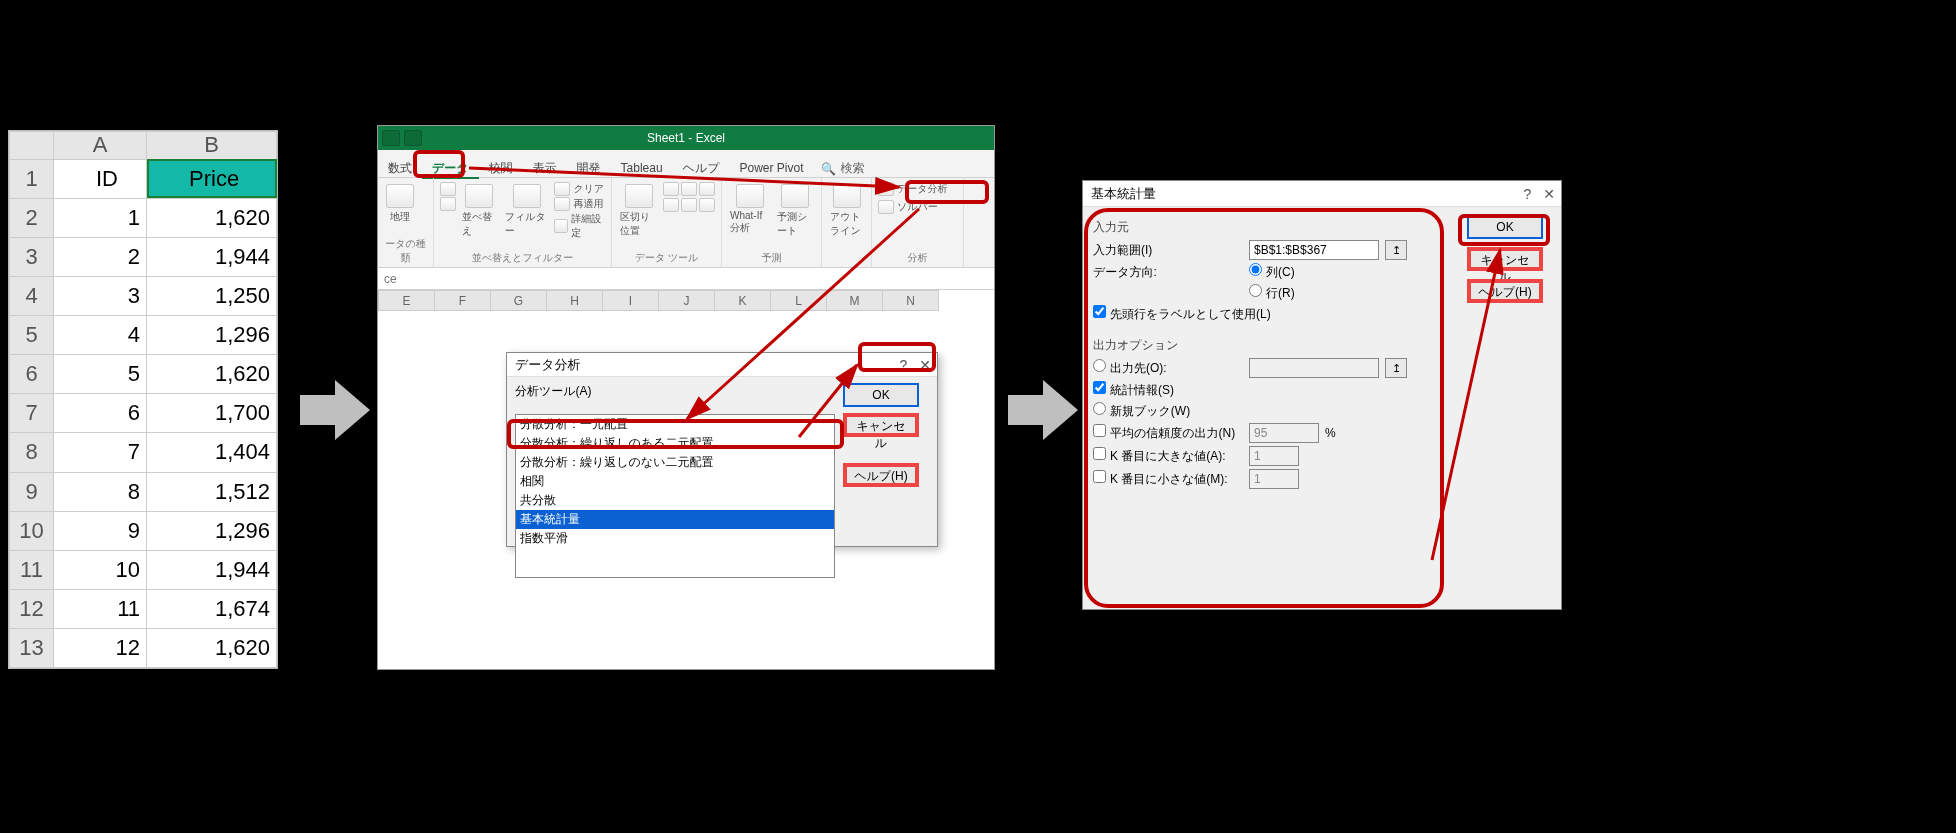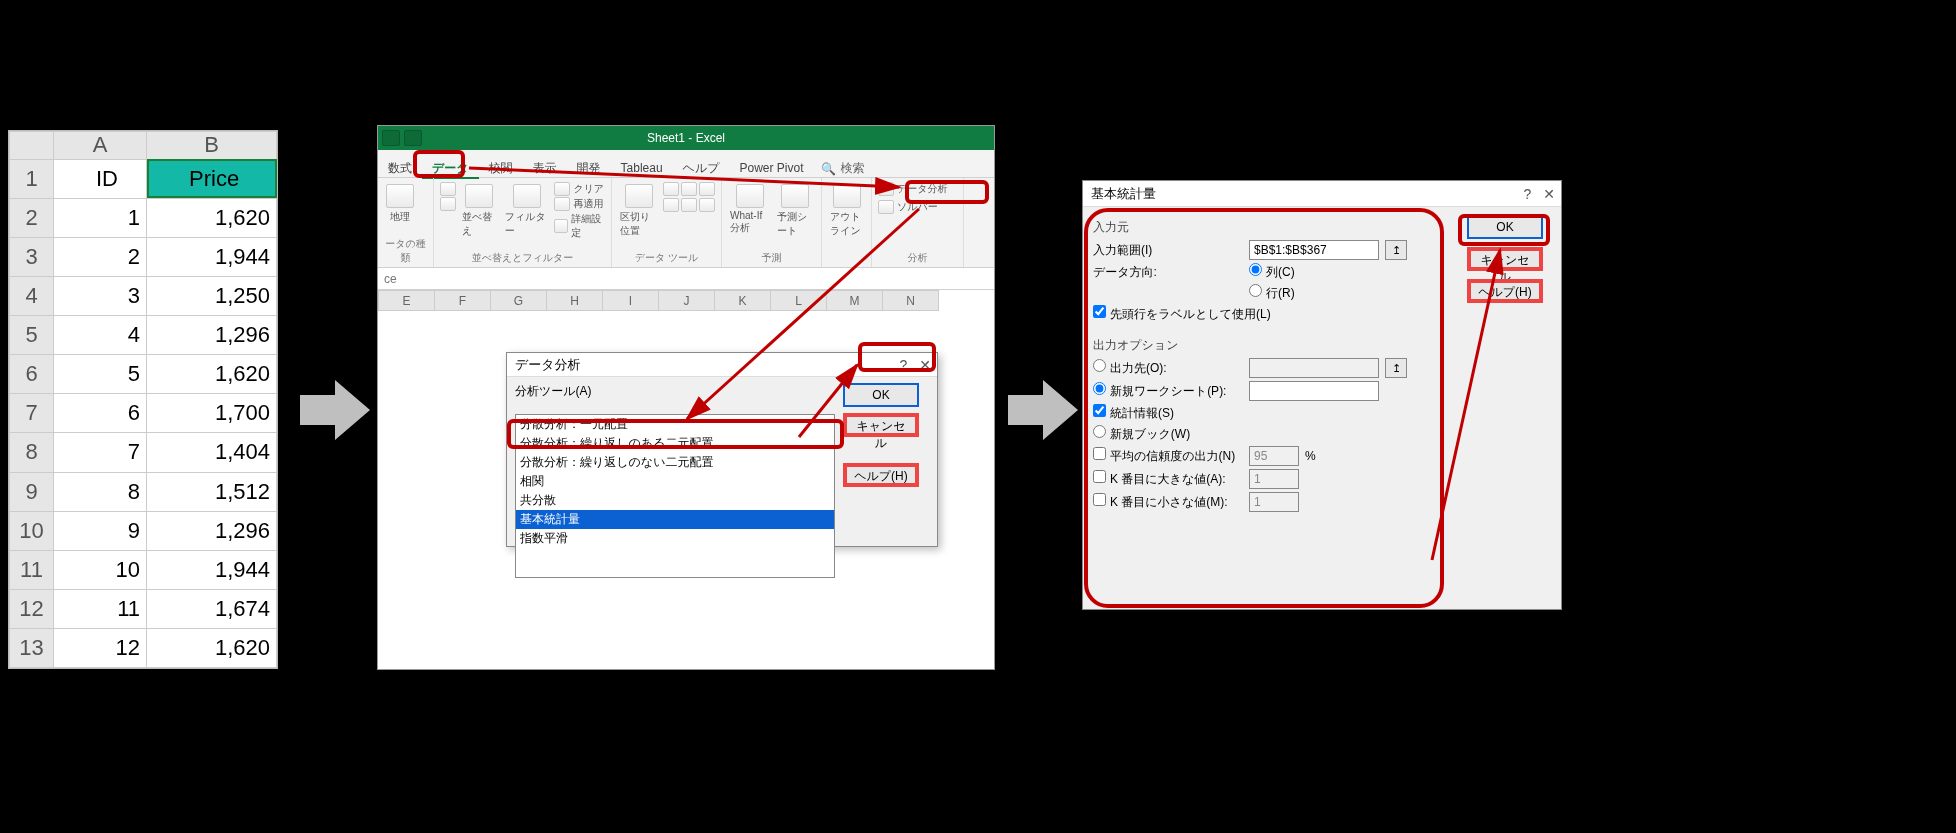--- a/index.html
+++ b/index.html
@@ -365,32 +365,28 @@
         <label><input type="checkbox" checked="" style=""><span>先頭行をラベルとして使用(L)</span></label>
       </div>
 
       <div class="grpname" style="margin-top:14px;">出力オプション</div>
       <div class="row">
         <label class="lblw"><input type="radio" style=""><span>出力先(O):</span></label>
         <input class="txtfield ro" style="width: 130px;" readonly="">
         <button class="minibtn">↥</button>
       </div>
       <div class="row">
-        <label class="lblw"><input type="radio" checked="" style=""><span>新規ワークシート(P):</span></label>
-        <input class="txtfield" style="width: 130px;">
-      </div>
-      <div class="row">
         <label><input type="checkbox" checked="" style=""><span>統計情報(S)</span></label>
       </div>
       <div class="row">
         <label><input type="radio" style=""><span>新規ブック(W)</span></label>
       </div>
       <div class="row">
         <label class="lblw"><input type="checkbox" style=""><span>平均の信頼度の出力(N)</span></label>
-        <input class="txtfield ro" style="width: 50px;" readonly="" value="95">
+        <input class="txtfield ro" style="width: 70px;" readonly="" value="95">
         <span>%</span>
       </div>
       <div class="row">
         <label class="lblw"><input type="checkbox" style=""><span>K 番目に大きな値(A):</span></label>
         <input class="txtfield ro" style="width: 50px;" readonly="" value="1">
       </div>
       <div class="row">
         <label class="lblw"><input type="checkbox" style=""><span>K 番目に小さな値(M):</span></label>
         <input class="txtfield ro" style="width: 50px;" readonly="" value="1">
       </div>

